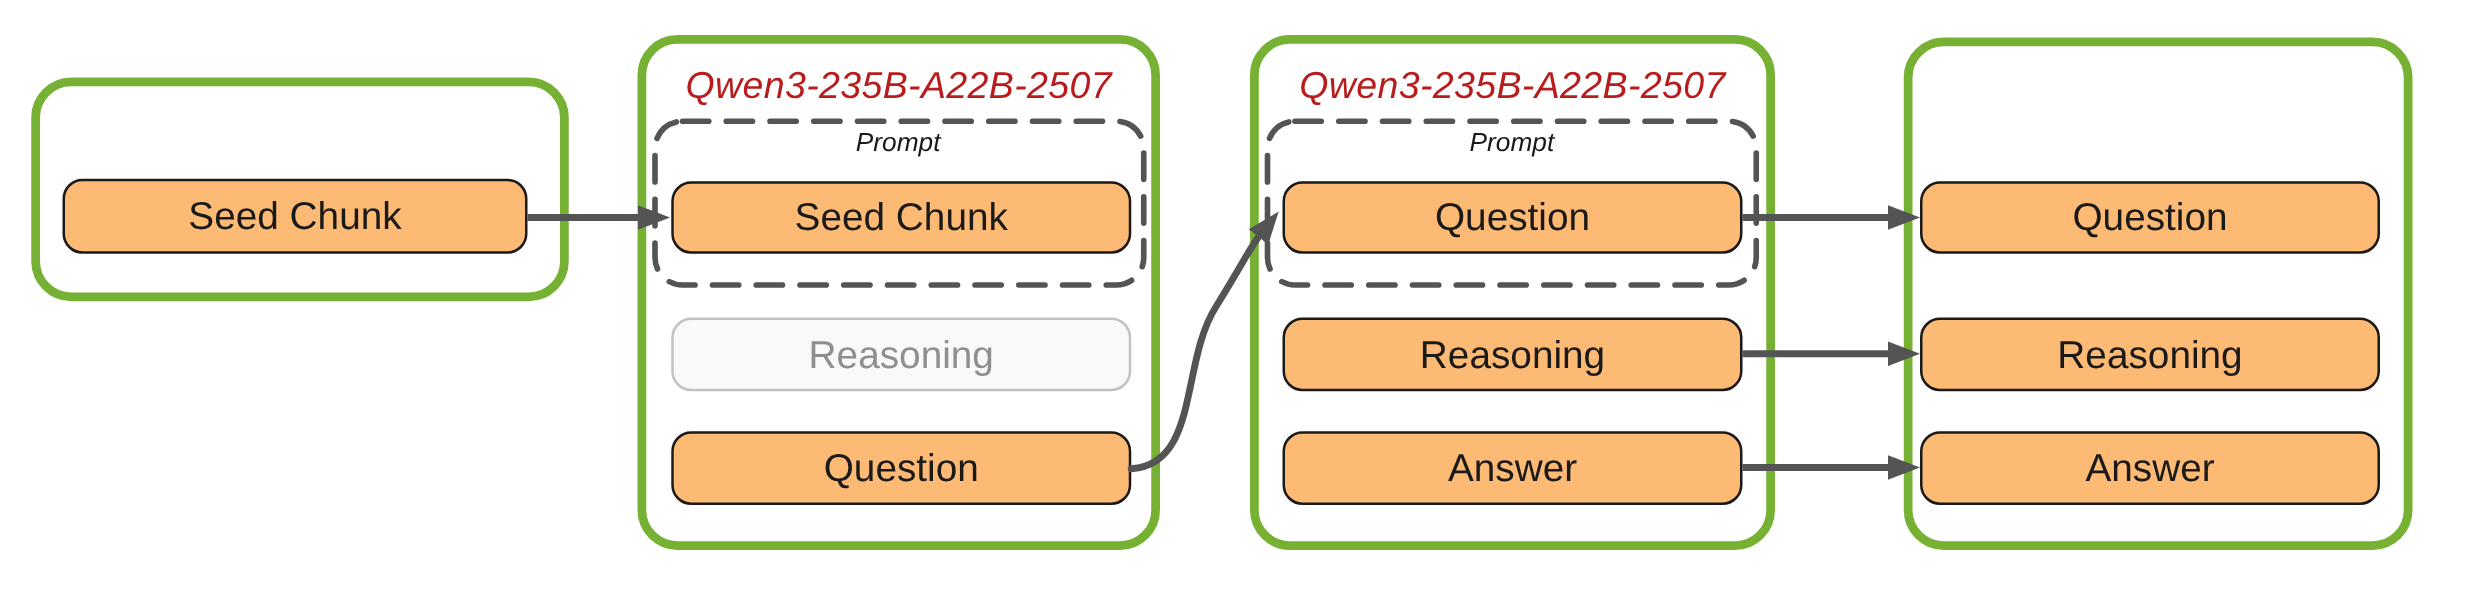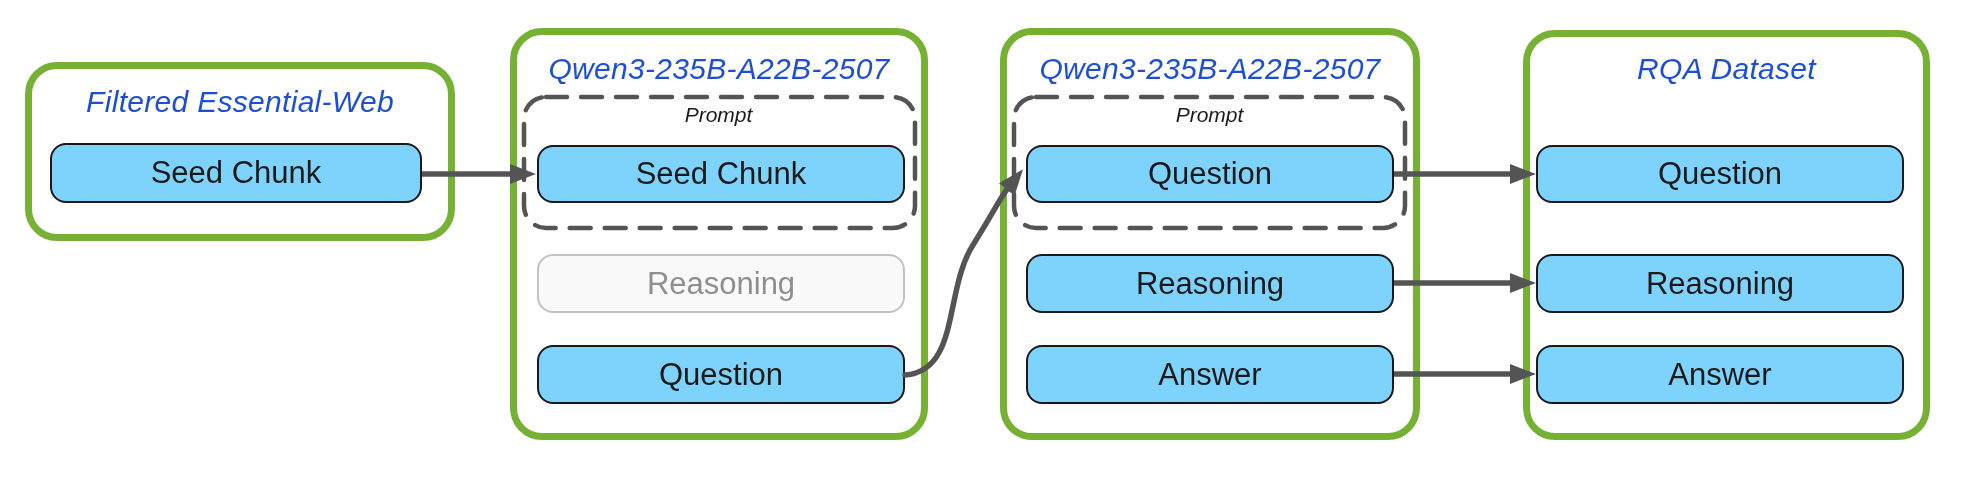--- a/index.html
+++ b/index.html
@@ -16,34 +16,34 @@
     box-sizing: border-box;
     border: 7px solid #76B134;
     border-radius: 32px;
     background: #ffffff;
   }
   .stage-title {
     position: absolute;
     text-align: center;
     font-style: italic;
     font-size: 30px;
-    color: #1d4ed8;
+    color: #b91c1c;
     letter-spacing: 0.3px;
   }
   .prompt-label {
     position: absolute;
     text-align: center;
     font-style: italic;
     font-size: 21px;
     color: #1a1a1a;
   }
   .pill {
     position: absolute;
     box-sizing: border-box;
-    background: #7dd3fc;
+    background: #fdba74;
     border: 2.5px solid #1A1A1A;
     border-radius: 16px;
     display: flex;
     align-items: center;
     justify-content: center;
     font-size: 31px;
     color: #1A1A1A;
   }
   .pill.faded {
     background: #F9F9F9;
@@ -57,39 +57,37 @@
     height: 480px;
     pointer-events: none;
   }
 </style>
 </head>
 <body>
 
 <div id="canvas">
 
   <div class="stage" style="left:25px; top:62px; width:430px; height:179px;"></div>
-  <div class="stage-title" style="left:25px; top:85px; width:430px;">Filtered Essential-Web</div>
   <div class="pill" style="left:50px; top:143px; width:372px; height:60px;">Seed Chunk</div>
 
   <div class="stage" style="left:510px; top:28px; width:418px; height:412px;"></div>
   <div class="stage-title" style="left:510px; top:52px; width:418px;">Qwen3-235B-A22B-2507</div>
   <div class="prompt-label" style="left:522px; top:103px; width:393px;">Prompt</div>
   <div class="pill" style="left:537px; top:145px; width:368px; height:58px;">Seed Chunk</div>
   <div class="pill faded" style="left:537px; top:254px; width:368px; height:59px;">Reasoning</div>
   <div class="pill" style="left:537px; top:345px; width:368px; height:59px;">Question</div>
 
   <div class="stage" style="left:1000px; top:28px; width:420px; height:412px;"></div>
   <div class="stage-title" style="left:1000px; top:52px; width:420px;">Qwen3-235B-A22B-2507</div>
   <div class="prompt-label" style="left:1013px; top:103px; width:393px;">Prompt</div>
   <div class="pill" style="left:1026px; top:145px; width:368px; height:58px;">Question</div>
   <div class="pill" style="left:1026px; top:254px; width:368px; height:59px;">Reasoning</div>
   <div class="pill" style="left:1026px; top:345px; width:368px; height:59px;">Answer</div>
 
   <div class="stage" style="left:1523px; top:30px; width:407px; height:410px;"></div>
-  <div class="stage-title" style="left:1523px; top:52px; width:407px;">RQA Dataset</div>
   <div class="pill" style="left:1536px; top:145px; width:368px; height:58px;">Question</div>
   <div class="pill" style="left:1536px; top:254px; width:368px; height:59px;">Reasoning</div>
   <div class="pill" style="left:1536px; top:345px; width:368px; height:59px;">Answer</div>
 
   <svg id="overlay" viewBox="0 0 1980 480" xmlns="http://www.w3.org/2000/svg">
     <defs>
       <marker id="ah" viewBox="0 0 26 20" refX="2" refY="10" markerWidth="26" markerHeight="20" markerUnits="userSpaceOnUse" orient="auto">
         <path d="M0,0 L26,10 L0,20 Z" fill="#545454"></path>
       </marker>
     </defs>

